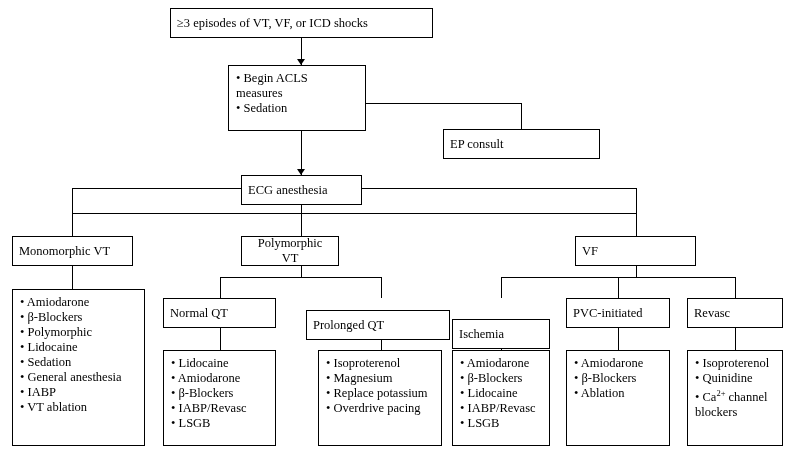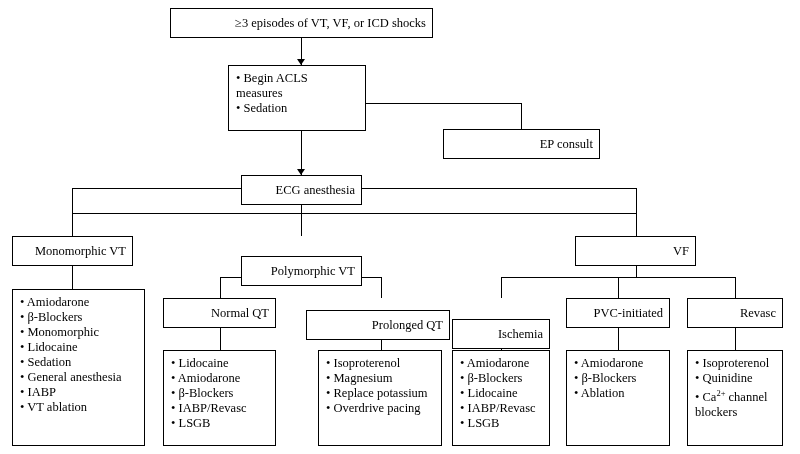--- a/index.html
+++ b/index.html
@@ -21,21 +21,21 @@
     box-sizing: border-box;
     border: 1px solid #000000;
     background: #ffffff;
     font-size: 12.5px;
     line-height: 15px;
     z-index: 2;
   }
   .node.center {
     display: flex;
     align-items: center;
-    justify-content: flex-end;
+    justify-content: flex-start;
     text-align: center;
     padding: 14px 6px;
   }
   .node.listbox {
     padding: 5px 7px 5px 7px;
   }
   .node .line {
     display: block;
     white-space: nowrap;
   }
@@ -120,21 +120,21 @@
   </div>
 
   <div class="node center" style="left:241px; top:175px; width:121px; height:26px;">
     <span>ECG anesthesia</span>
   </div>
 
   <div class="node center" style="left:12px; top:236px; width:121px; height:26px;">
     <span>Monomorphic VT</span>
   </div>
 
-  <div class="node center" style="left:241px; top:236px; width:121px; height:26px;margin-top:20px;">
+  <div class="node center" style="left:241px; top:236px; width:98px; height:26px;">
     <span>Polymorphic VT</span>
   </div>
 
   <div class="node center" style="left:575px; top:236px; width:121px; height:26px;">
     <span>VF</span>
   </div>
 
   <div class="node center" style="left:163px; top:298px; width:113px; height:30px;">
     <span>Normal QT</span>
   </div>
@@ -151,21 +151,21 @@
     <span>PVC-initiated</span>
   </div>
 
   <div class="node center" style="left:687px; top:298px; width:96px; height:30px;">
     <span>Revasc</span>
   </div>
 
   <div class="node listbox" style="left:12px; top:289px; width:133px; height:157px;">
     <span class="line indent">• Amiodarone</span>
     <span class="line indent">• β-Blockers</span>
-    <span class="line indent">• Monomorphic</span>
+    <span class="line indent">• Polymorphic</span>
     <span class="line indent">• Lidocaine</span>
     <span class="line indent">• Sedation</span>
     <span class="line indent">• General anesthesia</span>
     <span class="line indent">• IABP</span>
     <span class="line indent">• VT ablation</span>
   </div>
 
   <div class="node listbox" style="left:163px; top:350px; width:113px; height:96px;">
     <span class="line indent">• Lidocaine</span>
     <span class="line indent">• Amiodarone</span>

